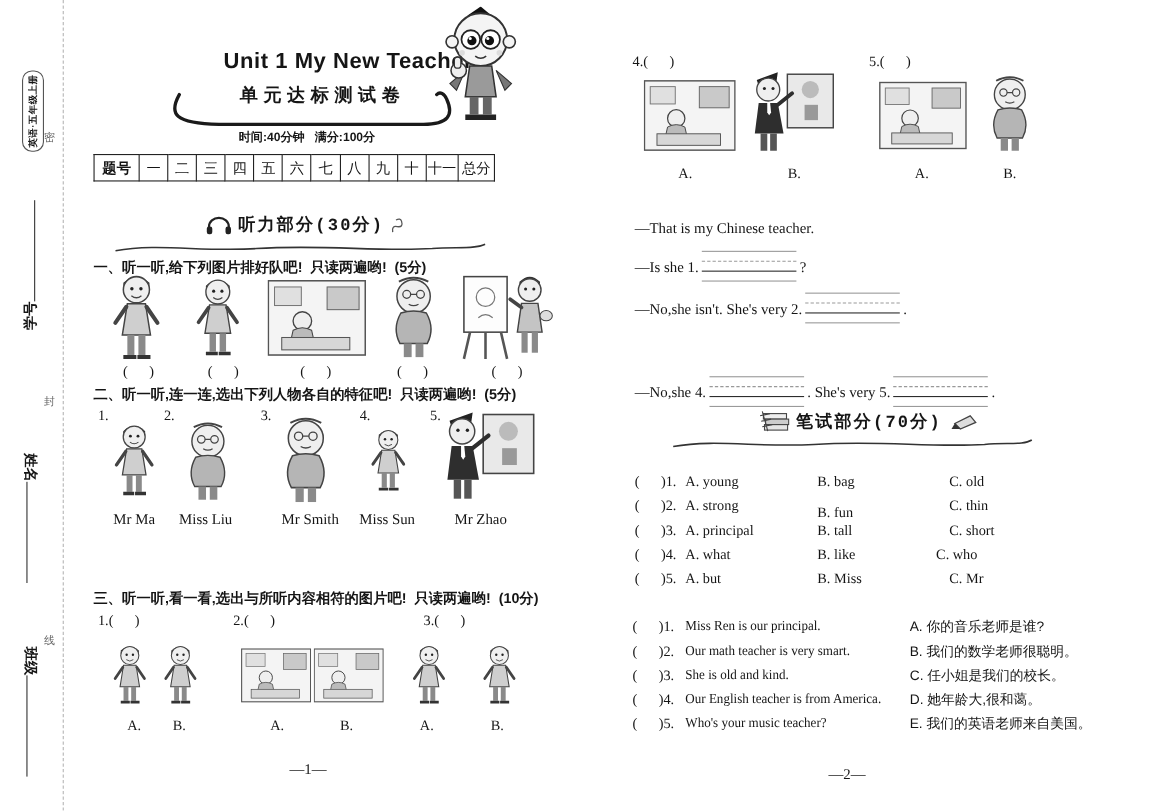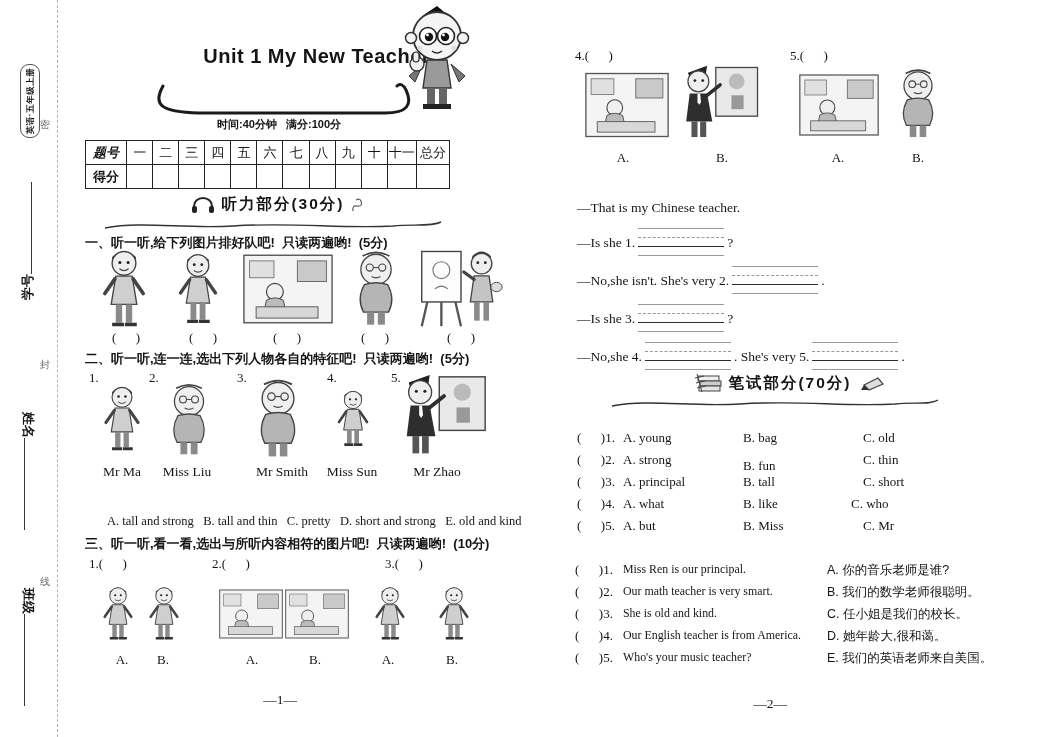--- a/index.html
+++ b/index.html
@@ -20,21 +20,21 @@
   .uline{display:inline-block;width:92px;height:13px;border-bottom:1px solid #333;}
   
   .page1{position:absolute;left:85px;top:0;width:440px;height:737px;}
   .page2{position:absolute;left:555px;top:0;width:440px;height:737px;}
   .unit-title{font-size:20px;letter-spacing:.5px;}
   .subtitle{font-size:16.5px;letter-spacing:5px;}
   .meta{font-size:11px;}
   table.score{border-collapse:collapse;font-size:13px;table-layout:fixed;}
   table.score td{border:1px solid #222;text-align:center;height:23px;padding:0;overflow:hidden;}
   .banner{display:flex;align-items:center;justify-content:center;gap:6px;}
-  .banner-text{font-size:15.5px;letter-spacing:2px;}
+  .banner-text{font-size:15.5px;letter-spacing:2px;font-family:Liberation Mono, monospace;}
   .sec-title{font-size:13px;}
   .paren{font-size:13px;}
   .fig{display:block;}
   .figwrap{position:absolute;}
   .name{position:absolute;top:464px;width:90px;text-align:center;font-size:13.5px;}
   .ablabel{position:absolute;width:30px;text-align:center;font-size:13px;}
   .eng{font-size:13px;}
   .dlg{position:absolute;left:22px;font-size:13.5px;white-space:nowrap;}
   .blank{display:inline-block;width:86px;height:28px;position:relative;vertical-align:-9px;margin:0 3px;}
   .blank i{position:absolute;left:0;right:0;height:0;border-top:1px solid #9a9a9a;}
@@ -130,20 +130,21 @@
   <div class="mfield cnb" style="left:38px;top:412px;transform:rotate(90deg);transform-origin:0 0;">
     <span>姓名</span><span class="uline"></span>
   </div>
   <div class="mfield cnb" style="left:38px;top:588px;transform:rotate(90deg);transform-origin:0 0;">
     <span>班级</span><span class="uline"></span>
   </div>
 
   <div class="page1">
 
     <div class="abs unit-title cnb ctr" style="left:95px;top:45px;width:285px;">Unit 1    My New Teachers</div>
+    <div class="abs subtitle cnb" style="left:133px;top:76px;">单元达标测试卷</div>
 
     <svg class="abs" style="left:62px;top:82px;" width="268" height="38" viewBox="0 0 268 38">
       <path d="M16,4 C6,22 12,30 52,31 L238,31 C260,31 266,23 259,8 C257,3 253,1 250,4" fill="none" stroke="#1a1a1a" stroke-width="3" stroke-linecap="round"></path>
     </svg>
 
     <svg class="abs" style="left:310px;top:6px;" width="84" height="112" viewBox="0 0 84 112">
       <path d="M30,8 L42,0 L54,10 L42,28 Z" fill="#111"></path>
       <circle cx="42" cy="30" r="24" fill="#f4f4f4" stroke="#333" stroke-width="1.8"></circle>
       <circle cx="16" cy="32" r="5.5" fill="#f4f4f4" stroke="#333" stroke-width="1.5"></circle>
       <circle cx="68" cy="32" r="5.5" fill="#f4f4f4" stroke="#333" stroke-width="1.5"></circle>
@@ -163,49 +164,34 @@
       <rect x="32" y="82" width="8" height="16" fill="#666"></rect>
         <rect x="44" y="82" width="8" height="16" fill="#666"></rect>
       <path d="M28,98 h14 v5 h-14 z M42,98 h14 v5 h-14 z" fill="#222"></path>
     </svg>
 
     <div class="abs meta cnb pre" style="left:132px;top:117px;">时间:40分钟   满分:100分</div>
 
     <table class="score abs cn" style="left:0;top:140px;width:365px;">
       <tbody>
           <tr>
-        <td style="width:40px;font-style:italic;" class="cnb">题号</td>
+        <td style="width:40px;" class="cnb">题号</td>
         <td style="width:25px;">一</td>
         <td style="width:25px;">二</td>
         <td style="width:25px;">三</td>
         <td style="width:25px;">四</td>
         <td style="width:25px;">五</td>
         <td style="width:25px;">六</td>
         <td style="width:25px;">七</td>
         <td style="width:25px;">八</td>
         <td style="width:25px;">九</td>
         <td style="width:25px;">十</td>
         <td style="width:28px;">十一</td>
         <td style="width:32px;">总分</td>
       </tr>
-      <tr>
-        <td class="cnb">得分</td>
-        <td></td>
-            <td></td>
-        <td></td>
-            <td></td>
-        <td></td>
-            <td></td>
-        <td></td>
-            <td></td>
-        <td></td>
-            <td></td>
-        <td></td>
-            <td></td>
-      </tr>
     </tbody>
       </table>
 
     <div class="abs banner" style="left:58px;top:194px;width:270px;">
       <svg width="24" height="20" viewBox="0 0 24 20">
         <path d="M3,14 v-3 a9,8 0 0 1 18,0 v3" stroke="#222" stroke-width="2" fill="none"></path>
         <rect x="1" y="11" width="5" height="7" rx="2" fill="#222"></rect>
         <rect x="18" y="11" width="5" height="7" rx="2" fill="#222"></rect>
       </svg>
       <span class="banner-text cnb">听力部分(30分)</span>
@@ -284,21 +270,20 @@
           <use href="#sym-board-person"></use>
         </svg>
       </div>
 
     <span class="name" style="left:-8px;">Mr Ma</span>
     <span class="name" style="left:57px;">Miss Liu</span>
     <span class="name" style="left:152px;">Mr Smith</span>
     <span class="name" style="left:222px;">Miss Sun</span>
     <span class="name" style="left:307px;">Mr Zhao</span>
 
-    <div class="abs eng pre" style="left:22px;top:514px;font-size:12.5px;">A. tall and strong   B. tall and thin   C. pretty   D. short and strong   E. old and kind</div>
 
     <div class="abs sec-title cnb pre" style="left:0;top:535px;">三、听一听,看一看,选出与所听内容相符的图片吧!  只读两遍哟!  (10分)</div>
 
     <span class="abs eng pre" style="left:4px;top:556px;">1.(      )</span>
     <span class="abs eng pre" style="left:127px;top:556px;">2.(      )</span>
     <span class="abs eng pre" style="left:300px;top:556px;">3.(      )</span>
 
     <div class="figwrap" style="left:14px;top:576px;">
       <svg class="fig" width="38" height="74">
           <use href="#sym-person"></use>
@@ -373,23 +358,20 @@
 
 
     <div class="dlg" style="top:200px;">
       <span>—That is my Chinese teacher.</span>
     </div>
     <div class="dlg" style="top:228px;">
       <span>—Is she 1.</span><span class="blank"><i></i><i></i><i></i><i></i></span><span>?</span>
     </div>
     <div class="dlg" style="top:266px;">
       <span>—No,she isn't. She's very 2.</span><span class="blank"><i></i><i></i><i></i><i></i></span><span>.</span>
-    </div>
-    <div class="dlg" style="top:304px;">
-      <span>—Is she 3.</span><span class="blank"><i></i><i></i><i></i><i></i></span><span>?</span>
     </div>
     <div class="dlg" style="top:342px;">
       <span>—No,she 4.</span><span class="blank"><i></i><i></i><i></i><i></i></span><span>. She's very 5.</span><span class="blank"><i></i><i></i><i></i><i></i></span><span>.</span>
     </div>
 
     <div class="abs banner" style="left:100px;top:372px;width:270px;">
       <svg width="28" height="22" viewBox="0 0 28 22">
         <rect x="4" y="4" width="21" height="5" fill="#eee" stroke="#444"></rect>
         <rect x="6" y="9" width="21" height="5" fill="#ccc" stroke="#444"></rect>
         <rect x="5" y="14" width="21" height="5" fill="#e5e5e5" stroke="#444"></rect>

